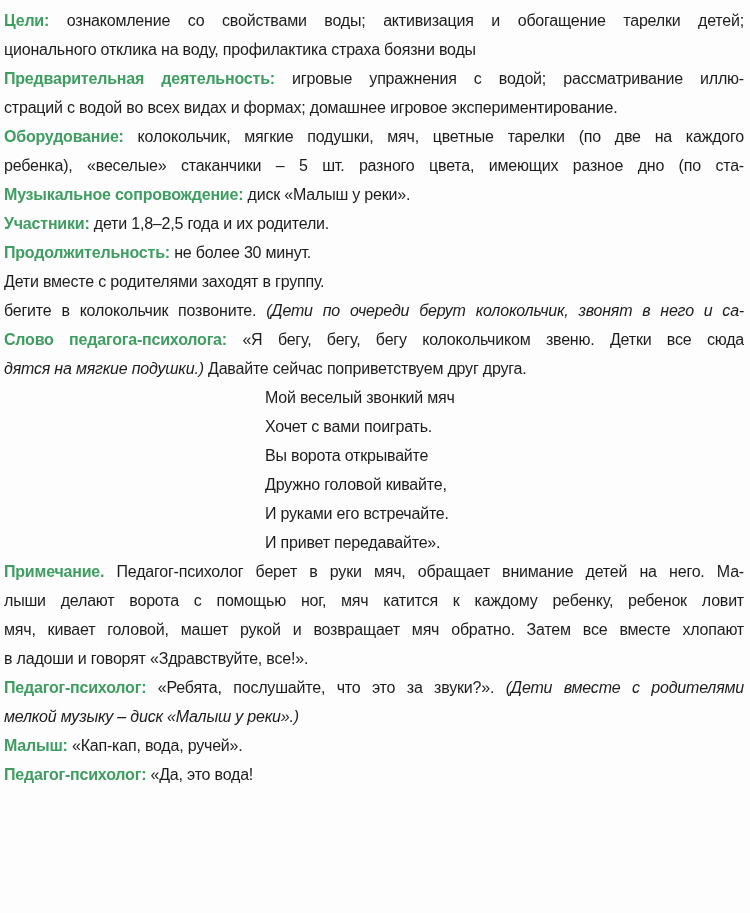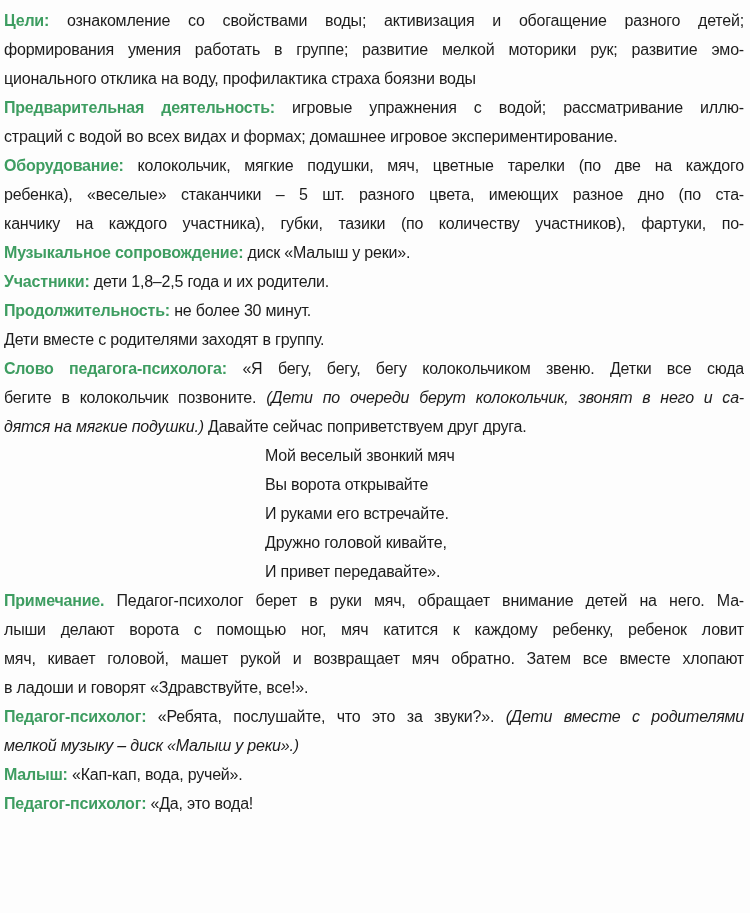--- a/index.html
+++ b/index.html
@@ -43,55 +43,54 @@
     font-weight: bold;
   }
   .run-italic { font-style: italic; }
   .run-normal { font-style: normal; }
 </style>
 </head>
 <body style="background: rgb(253, 253, 253); color: rgb(28, 28, 28);">
 
 <div class="page">
     <div class="block para">
-      <div class="line justify"><span class="run-label">Цели:</span><span class="run-normal"> ознакомление со свойствами воды; активизация и обогащение разного детей;</span></div>
-      <div class="line justify"><span class="run-normal">формирования умения работать в группе; развитие мелкой моторики рук; развитие эмо-</span></div>
+      <div class="line justify"><span class="run-label">Цели:</span><span class="run-normal"> ознакомление со свойствами воды; активизация и обогащение тарелки детей;</span></div>
       <div class="line"><span class="run-normal">ционального отклика на воду, профилактика страха боязни воды</span></div>
     </div>
     <div class="block para">
       <div class="line justify"><span class="run-label">Предварительная деятельность:</span><span class="run-normal"> игровые упражнения с водой; рассматривание иллю-</span></div>
       <div class="line"><span class="run-normal">страций с водой во всех видах и формах; домашнее игровое экспериментирование.</span></div>
     </div>
     <div class="block para">
       <div class="line justify"><span class="run-label">Оборудование:</span><span class="run-normal"> колокольчик, мягкие подушки, мяч, цветные тарелки (по две на каждого</span></div>
       <div class="line justify"><span class="run-normal">ребенка), «веселые» стаканчики – 5 шт. разного цвета, имеющих разное дно (по ста-</span></div>
-      <div class="line justify"><span class="run-normal">канчику на каждого участника), губки, тазики (по количеству участников), фартуки, по-</span></div>
     </div>
     <div class="block para">
       <div class="line"><span class="run-label">Музыкальное сопровождение:</span><span class="run-normal"> диск «Малыш у реки».</span></div>
     </div>
     <div class="block para">
       <div class="line"><span class="run-label">Участники:</span><span class="run-normal"> дети 1,8–2,5 года и их родители.</span></div>
     </div>
     <div class="block para">
       <div class="line"><span class="run-label">Продолжительность:</span><span class="run-normal"> не более 30 минут.</span></div>
     </div>
     <div class="block para">
       <div class="line"><span class="run-normal">Дети вместе с родителями заходят в группу.</span></div>
     </div>
     <div class="block para">
+      <div class="line justify"><span class="run-normal">бегите в колокольчик позвоните. </span><span class="run-italic">(Дети по очереди берут колокольчик, звонят в него и са-</span></div>
       <div class="line justify"><span class="run-label">Слово педагога-психолога:</span><span class="run-normal"> «Я бегу, бегу, бегу колокольчиком звеню. Детки все сюда</span></div>
-      <div class="line justify"><span class="run-normal">бегите в колокольчик позвоните. </span><span class="run-italic">(Дети по очереди берут колокольчик, звонят в него и са-</span></div>
       <div class="line"><span class="run-italic">дятся на мягкие подушки.)</span><span class="run-normal"> Давайте сейчас поприветствуем друг друга.</span></div>
     </div>
     <div class="block verse">
       <div class="line"><span class="run-normal">Мой веселый звонкий мяч</span></div>
+      <div class="line"><span class="run-normal">Хочет с вами поиграть.</span></div>
       <div class="line"><span class="run-normal">Вы ворота открывайте</span></div>
+      <div class="line"><span class="run-normal">Дружно головой кивайте,</span></div>
       <div class="line"><span class="run-normal">И руками его встречайте.</span></div>
-      <div class="line"><span class="run-normal">Дружно головой кивайте,</span></div>
       <div class="line"><span class="run-normal">И привет передавайте».</span></div>
     </div>
     <div class="block para">
       <div class="line justify"><span class="run-label">Примечание.</span><span class="run-normal"> Педагог-психолог берет в руки мяч, обращает внимание детей на него. Ма-</span></div>
       <div class="line justify"><span class="run-normal">лыши делают ворота с помощью ног, мяч катится к каждому ребенку, ребенок ловит</span></div>
       <div class="line justify"><span class="run-normal">мяч, кивает головой, машет рукой и возвращает мяч обратно. Затем все вместе хлопают</span></div>
       <div class="line"><span class="run-normal">в ладоши и говорят «Здравствуйте, все!».</span></div>
     </div>
     <div class="block para">
       <div class="line justify"><span class="run-label">Педагог-психолог:</span><span class="run-normal"> «Ребята, послушайте, что это за звуки?». </span><span class="run-italic">(Дети вместе с родителями</span></div>

